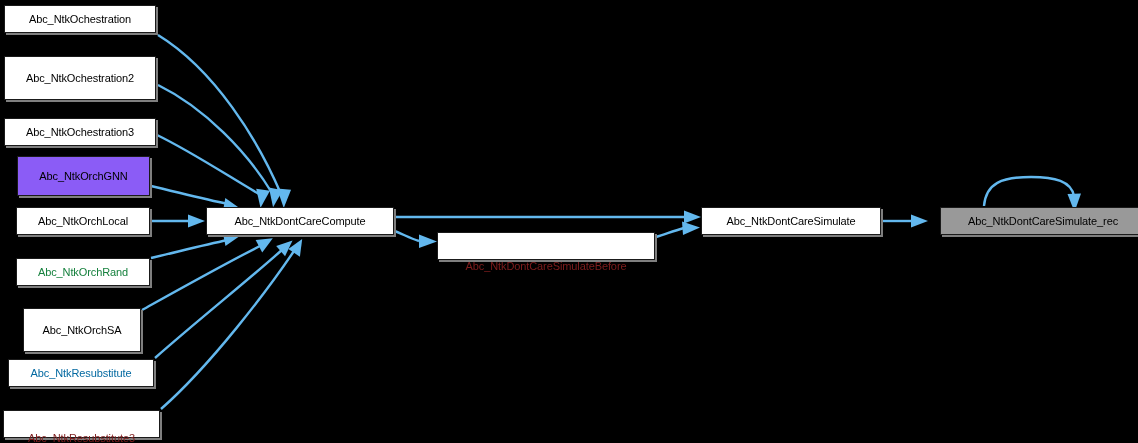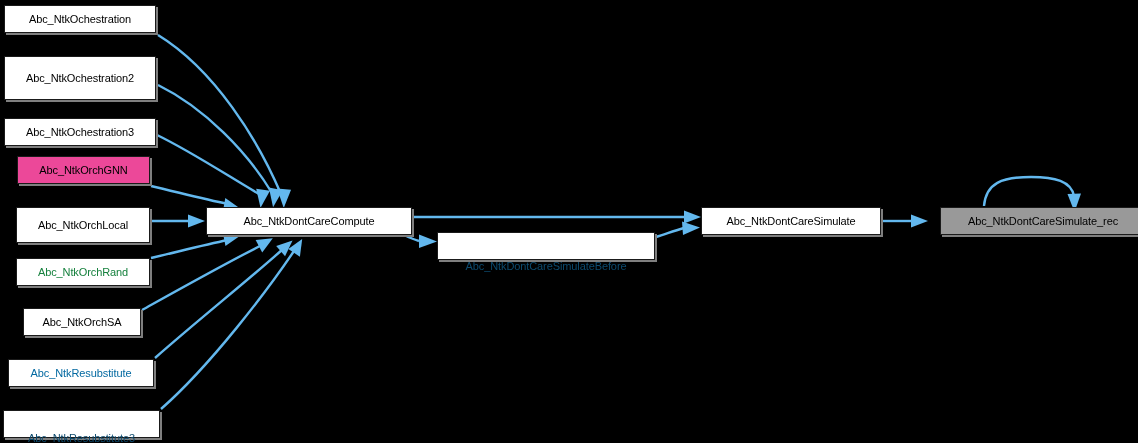--- a/index.html
+++ b/index.html
@@ -139,50 +139,50 @@
   </div>
 
   <div class="node-box" style="left: 4px; top: 56px; width: 152px; height: 44px; border-color: rgb(26, 26, 26); box-shadow: rgb(127, 127, 127) 2px 2px 0px 0px; background: rgb(255, 255, 255);">
     <span class="node-label" style="color: rgb(0, 0, 0);">Abc_NtkOchestration2</span>
   </div>
 
   <div class="node-box" style="left: 4px; top: 106px; width: 152px; height: 28px; border-color: rgb(26, 26, 26); box-shadow: rgb(127, 127, 127) 2px 2px 0px 0px; background: rgb(255, 255, 255); margin-top: 12px;">
     <span class="node-label" style="color: rgb(0, 0, 0);">Abc_NtkOchestration3</span>
   </div>
 
-  <div class="node-box" style="left: 17px; top: 156px; width: 133px; height: 28px; border-color: rgb(26, 26, 26); box-shadow: rgb(127, 127, 127) 2px 2px 0px 0px; background: #ec4899; text-align: center;">
+  <div class="node-box" style="left: 17px; top: 156px; width: 133px; height: 40px; border-color: rgb(26, 26, 26); box-shadow: rgb(127, 127, 127) 2px 2px 0px 0px; background: #8b5cf6; text-align: center;">
     <span class="node-label" style="color: rgb(0, 0, 0);">Abc_NtkOrchGNN</span>
   </div>
 
-  <div class="node-box" style="left: 16px; top: 207px; width: 134px; height: 36px; border-color: rgb(26, 26, 26); box-shadow: rgb(127, 127, 127) 2px 2px 0px 0px; background: rgb(255, 255, 255);">
+  <div class="node-box" style="left: 16px; top: 207px; width: 134px; height: 28px; border-color: rgb(26, 26, 26); box-shadow: rgb(127, 127, 127) 2px 2px 0px 0px; background: rgb(255, 255, 255);">
     <span class="node-label" style="color: rgb(0, 0, 0);">Abc_NtkOrchLocal</span>
   </div>
 
   <div class="node-box" style="left: 16px; top: 258px; width: 134px; height: 28px; border-color: rgb(26, 26, 26); box-shadow: rgb(127, 127, 127) 2px 2px 0px 0px; background: rgb(255, 255, 255);">
     <span class="node-label" style="color: #15803d;">Abc_NtkOrchRand</span>
   </div>
 
-  <div class="node-box" style="left: 23px; top: 308px; width: 118px; height: 28px; border-color: rgb(26, 26, 26); box-shadow: rgb(127, 127, 127) 2px 2px 0px 0px; background: rgb(255, 255, 255);">
+  <div class="node-box" style="left: 23px; top: 308px; width: 118px; height: 44px; border-color: rgb(26, 26, 26); box-shadow: rgb(127, 127, 127) 2px 2px 0px 0px; background: rgb(255, 255, 255);">
     <span class="node-label" style="color: rgb(0, 0, 0);">Abc_NtkOrchSA</span>
   </div>
 
   <div class="node-box" style="left: 8px; top: 359px; width: 146px; height: 28px; border-color: rgb(26, 26, 26); box-shadow: rgb(127, 127, 127) 2px 2px 0px 0px; background: rgb(255, 255, 255);">
     <span class="node-label" style="color: #0369a1;">Abc_NtkResubstitute</span>
   </div>
 
   <div class="node-box" style="left: 3px; top: 410px; width: 157px; height: 28px; border-color: rgb(26, 26, 26); box-shadow: rgb(127, 127, 127) 2px 2px 0px 0px; background: rgb(255, 255, 255);">
-    <span class="node-label" style="color: #0c4a6e; margin-top: 28px;">Abc_NtkResubstitute3</span>
+    <span class="node-label" style="color: #7f1d1d; margin-top: 28px;">Abc_NtkResubstitute3</span>
   </div>
 
-  <div class="node-box" style="left: 206px; top: 207px; width: 206px; height: 28px; border-color: rgb(26, 26, 26); box-shadow: rgb(127, 127, 127) 2px 2px 0px 0px; background: rgb(255, 255, 255);">
+  <div class="node-box" style="left: 206px; top: 207px; width: 188px; height: 28px; border-color: rgb(26, 26, 26); box-shadow: rgb(127, 127, 127) 2px 2px 0px 0px; background: rgb(255, 255, 255);">
     <span class="node-label" style="color: rgb(0, 0, 0);">Abc_NtkDontCareCompute</span>
   </div>
 
   <div class="node-box" style="left: 437px; top: 232px; width: 218px; height: 28px; border-color: rgb(26, 26, 26); box-shadow: rgb(127, 127, 127) 2px 2px 0px 0px; background: rgb(255, 255, 255);">
-    <span class="node-label" style="color: #0c4a6e; margin-top: 40px;">Abc_NtkDontCareSimulateBefore</span>
+    <span class="node-label" style="color: #7f1d1d; margin-top: 40px;">Abc_NtkDontCareSimulateBefore</span>
   </div>
 
   <div class="node-box" style="left: 701px; top: 207px; width: 180px; height: 28px; border-color: rgb(26, 26, 26); box-shadow: rgb(127, 127, 127) 2px 2px 0px 0px; background: rgb(255, 255, 255);">
     <span class="node-label" style="color: rgb(0, 0, 0);">Abc_NtkDontCareSimulate</span>
   </div>
 
   <div class="node-box highlighted" style="left: 928px; top: 207px; width: 206px; height: 28px; border-color: rgb(26, 26, 26); box-shadow: rgb(127, 127, 127) 2px 2px 0px 0px; background: rgb(153, 153, 153); margin-left: 12px;">
     <span class="node-label" style="color: rgb(0, 0, 0);">Abc_NtkDontCareSimulate_rec</span>
   </div>
 

